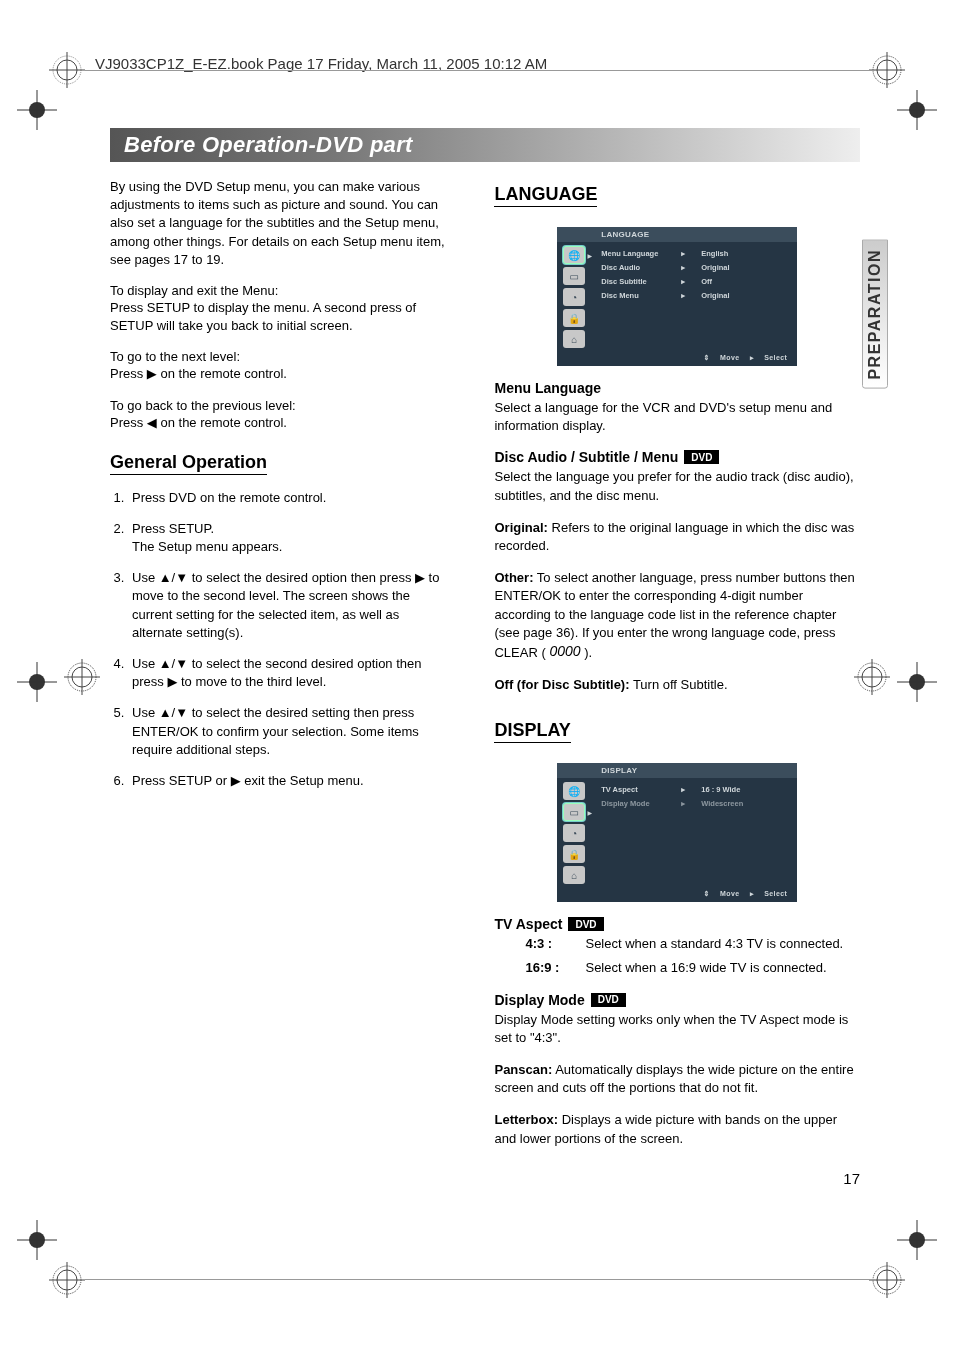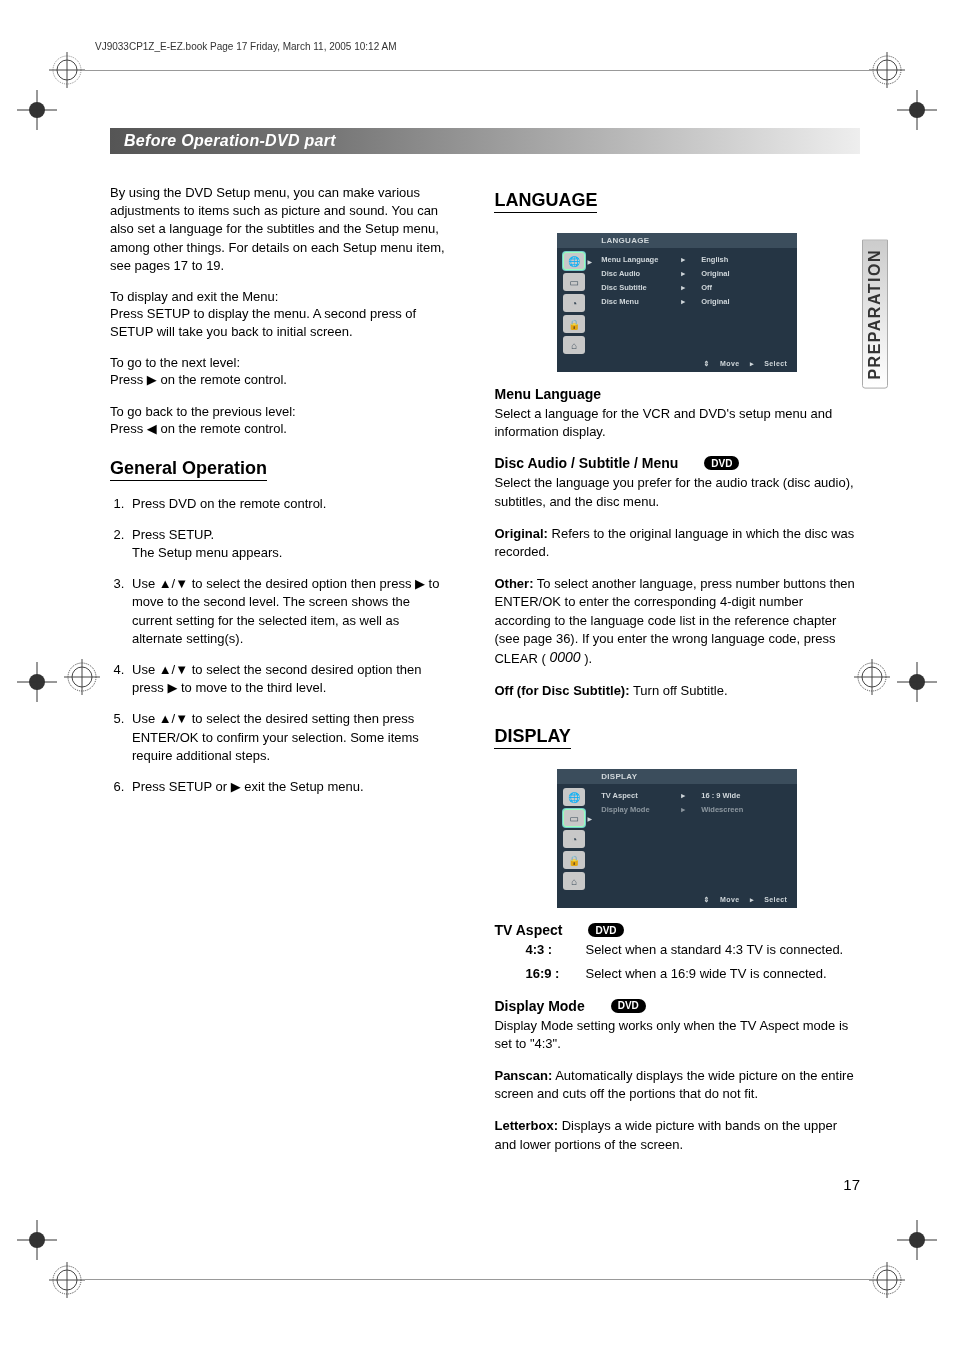--- a/index.html
+++ b/index.html
@@ -7,44 +7,44 @@
     font-family: Arial, Helvetica, sans-serif;
     font-size: 13px;
     color: #000;
     background: #fff;
     width: 954px;
     height: 1350px;
     position: relative;
   }
   .print-header {
     position: absolute;
-    top: 41px; left: 95px;
-    font-size: 10px;
+    top: 55px; left: 95px;
+    font-size: 15px;
     color: #333;
   }
   .crop-mark {
     position: absolute;
     width: 44px; height: 44px;
   }
   .crop-mark svg { display: block; }
   .page {
     position: absolute;
     top: 128px;
     left: 110px;
     width: 750px;
   }
   .h1-bar {
     background: linear-gradient(to right, #555 0%, #777 30%, #bbb 70%, #eee 100%);
     color: #fff;
-    font-size: 16px;
+    font-size: 22px;
     font-weight: bold;
     padding: 4px 14px;
     font-style: italic;
     letter-spacing: 0.3px;
-    margin-bottom: 30px;
+    margin-bottom: 16px;
   }
   .columns {
     display: flex;
     gap: 46px;
     justify-content: flex-end;
   }
   .col { flex: 1; min-width: 0; }
   .col-right { flex: 1.08; }
   .para { margin-bottom: 14px; line-height: 1.4; }
   .bold-inline { font-weight: bold; }
@@ -65,26 +65,25 @@
     font-size: 14px;
     margin-top: 14px;
     margin-bottom: 3px;
     display: flex;
     align-items: center;
     gap: 6px;
   }
   .dvd-pill {
     background: #000;
     color: #fff;
-    border-radius: 7px;
+    border-radius: 0;
     font-size: 10px;
     font-weight: bold;
     padding: 1.5px 7px;
     display: inline-block;
-    margin-left: 20px;
   }
   .osd {
     width: 240px;
     margin: 6px auto 14px auto;
     background: #253544;
     color: #cfd6da;
     font-size: 7.5px;
     font-family: Arial, sans-serif;
     padding-bottom: 4px;
   }

